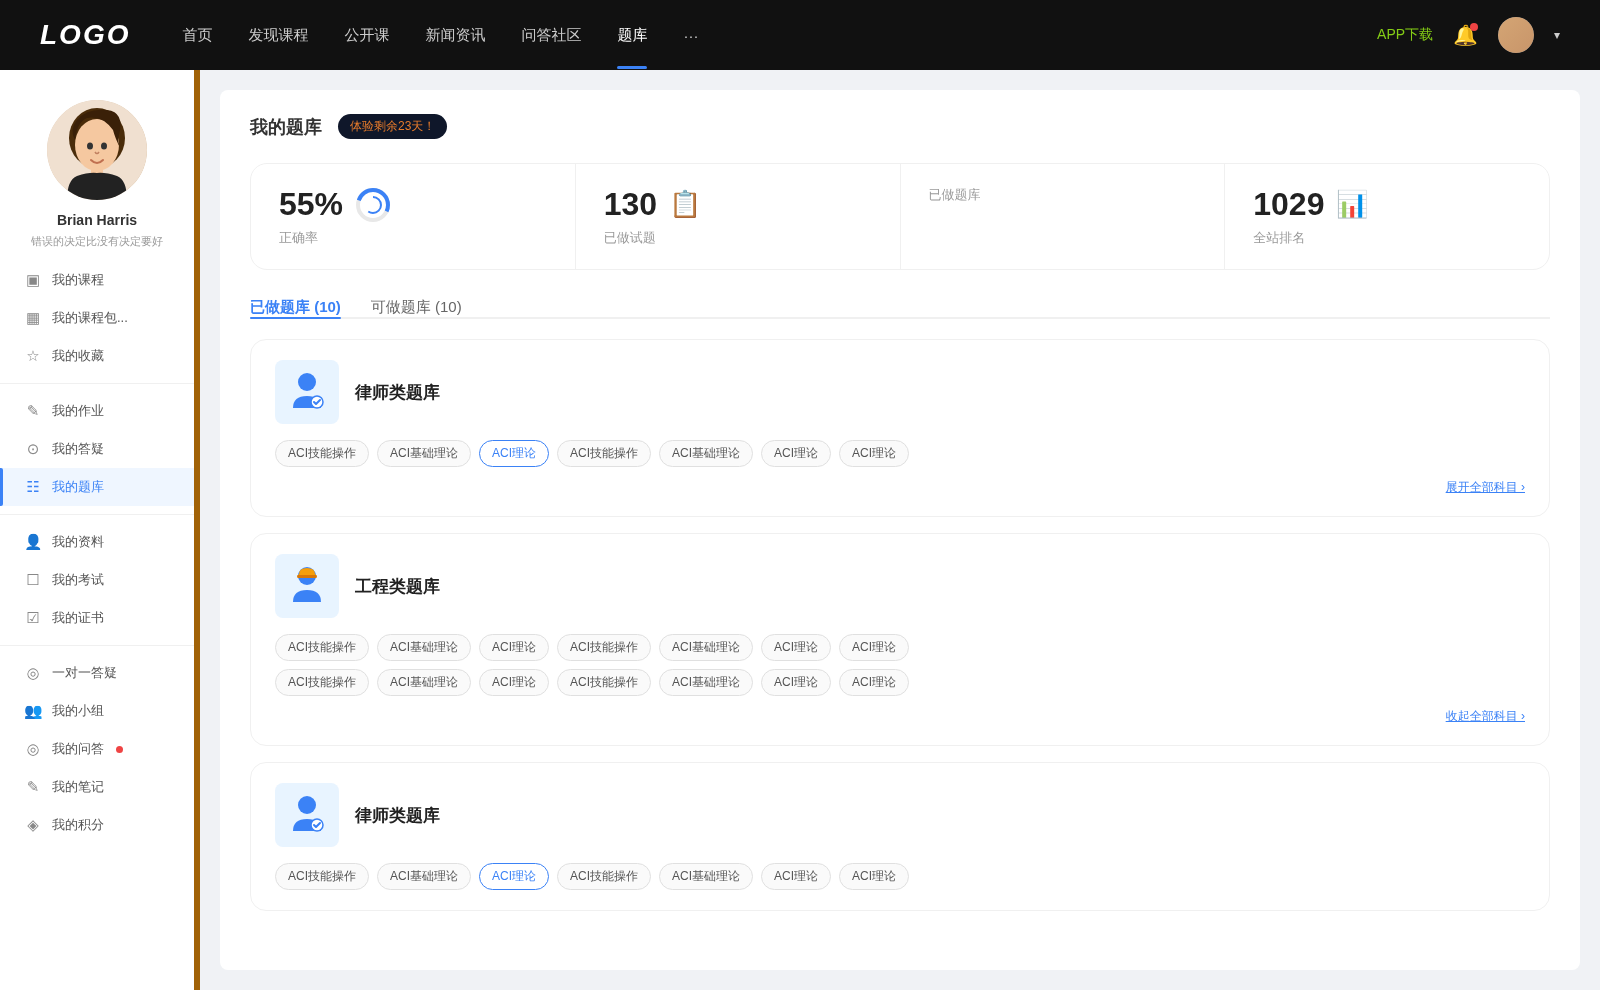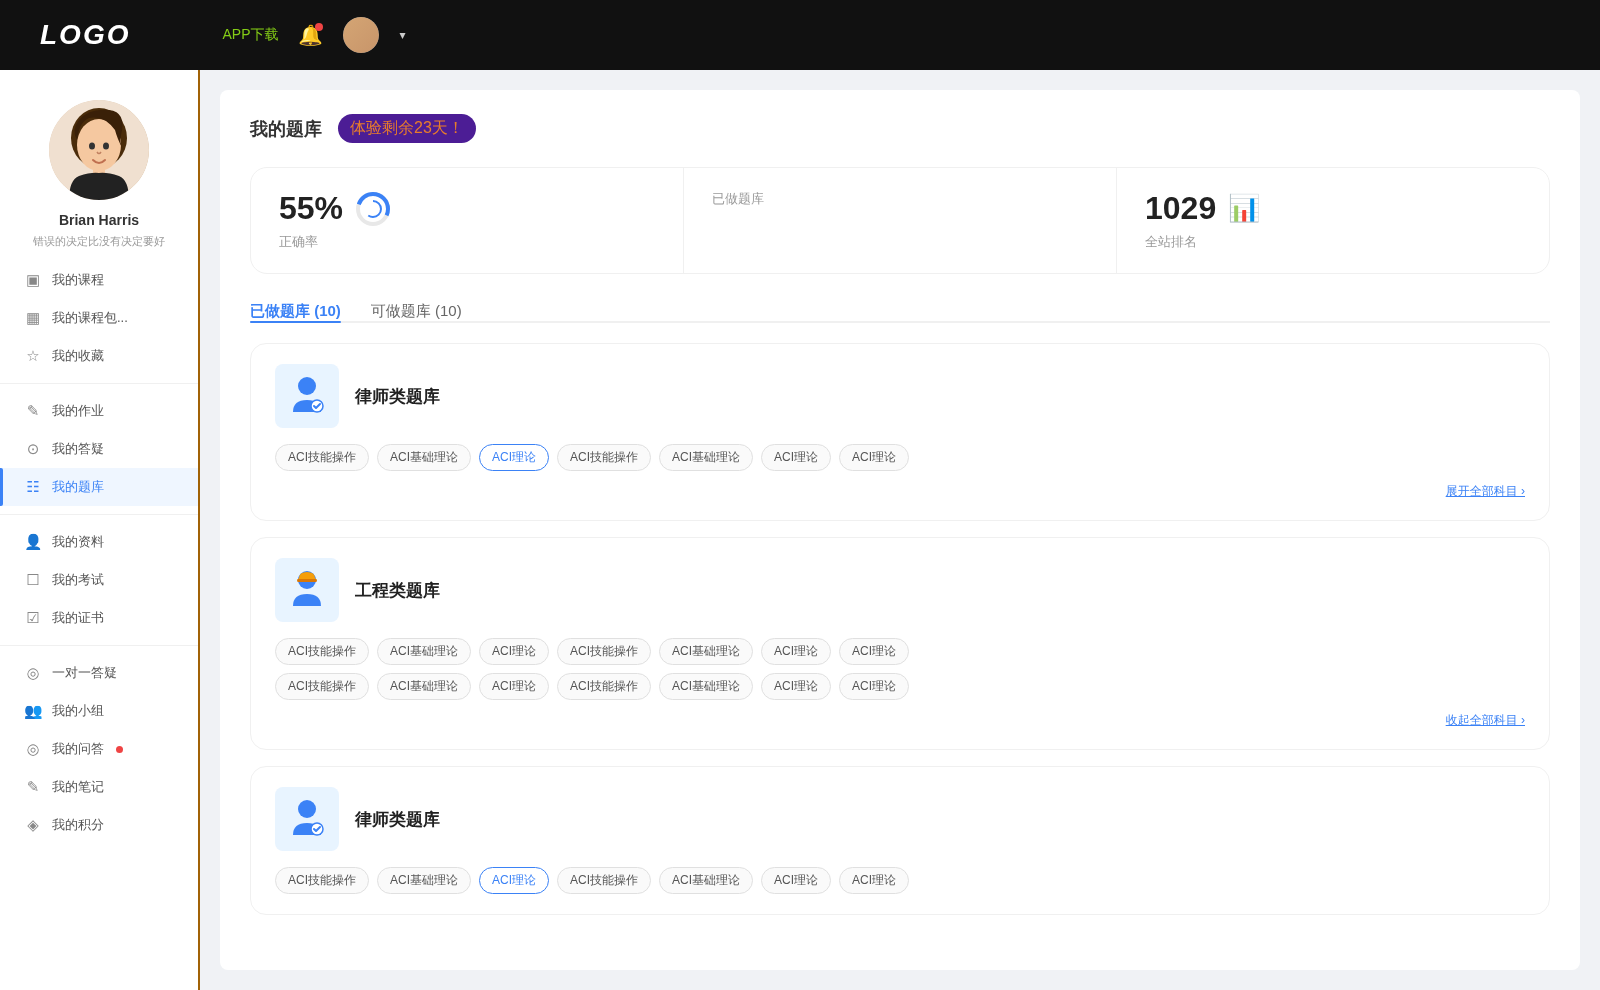--- a/index.html
+++ b/index.html
@@ -12,21 +12,21 @@
       display: flex;
       align-items: center;
       padding: 0 40px;
       position: relative;
     }
     .navbar-logo {
       font-size: 28px;
       font-weight: 900;
       color: #fff;
       letter-spacing: 2px;
-      margin-right: 92px;
+      margin-right: 52px;
       font-style: italic;
     }
     .navbar-nav {
       display: flex;
       align-items: center;
       gap: 36px;
       flex: 1;
     }
     .nav-item {
       color: #ccc;
@@ -105,21 +105,21 @@
     }
 
     
     .sidebar {
       width: 200px;
       background: #fff;
       padding: 30px 0;
       display: flex;
       flex-direction: column;
       align-items: center;
-      border-right: 2px solid #a16207;
+      border-right: 6px solid #a16207;
       flex-shrink: 0;
     }
     .sidebar-avatar {
       width: 100px;
       height: 100px;
       border-radius: 50%;
       background: linear-gradient(135deg, #e8d5c4, #d4b896);
       margin-bottom: 12px;
       overflow: hidden;
       display: flex;
@@ -206,23 +206,23 @@
       align-items: center;
       gap: 16px;
       margin-bottom: 24px;
     }
     .page-title-text {
       font-size: 18px;
       font-weight: 600;
       color: #333;
     }
     .trial-badge {
-      background: #4c1d95;
+      background: #0f172a;
       color: #e87c2b;
-      font-size: 16px;
+      font-size: 12px;
       padding: 4px 12px;
       border-radius: 20px;
     }
 
     
     .stats-row {
       display: flex;
       gap: 0;
       margin-bottom: 28px;
       border: 1px solid #f0f0f0;
@@ -345,20 +345,29 @@
       color: #3b82f6;
       cursor: pointer;
       text-decoration: underline;
     }
   </style>
 </head>
 <body>
 
 <nav class="navbar">
   <div class="navbar-logo">LOGO</div>
+  <div class="navbar-nav">
+    <span class="nav-item">首页</span>
+    <span class="nav-item">发现课程</span>
+    <span class="nav-item">公开课</span>
+    <span class="nav-item">新闻资讯</span>
+    <span class="nav-item">问答社区</span>
+    <span class="nav-item active">题库</span>
+    <span class="nav-item">···</span>
+  </div>
   <div class="navbar-right">
     <span class="navbar-app-btn">APP下载</span>
     <div class="navbar-bell">
       <span class="navbar-bell-icon">🔔</span>
       <div class="navbar-bell-dot"></div>
     </div>
     <div class="navbar-avatar">
       <div class="navbar-avatar-img"></div>
     </div>
     <span class="navbar-chevron">▾</span>
@@ -472,20 +481,27 @@
           <span class="stat-value">55%</span>
           <svg class="chart-circle" viewBox="0 0 36 36">
             <circle cx="18" cy="18" r="15" fill="none" stroke="#e8e8e8" stroke-width="4"></circle>
             <circle cx="18" cy="18" r="15" fill="none" stroke="#3b82f6" stroke-width="4" stroke-dasharray="55 45" stroke-dashoffset="25" transform="rotate(-90 18 18)"></circle>
             <circle cx="18" cy="18" r="8" fill="none" stroke="#3b82f6" stroke-width="2" stroke-dasharray="55 45" stroke-dashoffset="25" transform="rotate(-90 18 18)"></circle>
           </svg>
         </div>
         <span class="stat-label">正确率</span>
       </div>
 
+      <div class="stat-card">
+        <div class="stat-top">
+          <span class="stat-value">130</span>
+          <span style="font-size:26px;">📋</span>
+        </div>
+        <span class="stat-label">已做试题</span>
+      </div>
 
       <div class="stat-card">
         <span class="stat-label">已做题库</span>
       </div>
 
       <div class="stat-card">
         <div class="stat-top">
           <span class="stat-value">1029</span>
           <span style="font-size:26px; color:#ef4444;">📊</span>
         </div>

